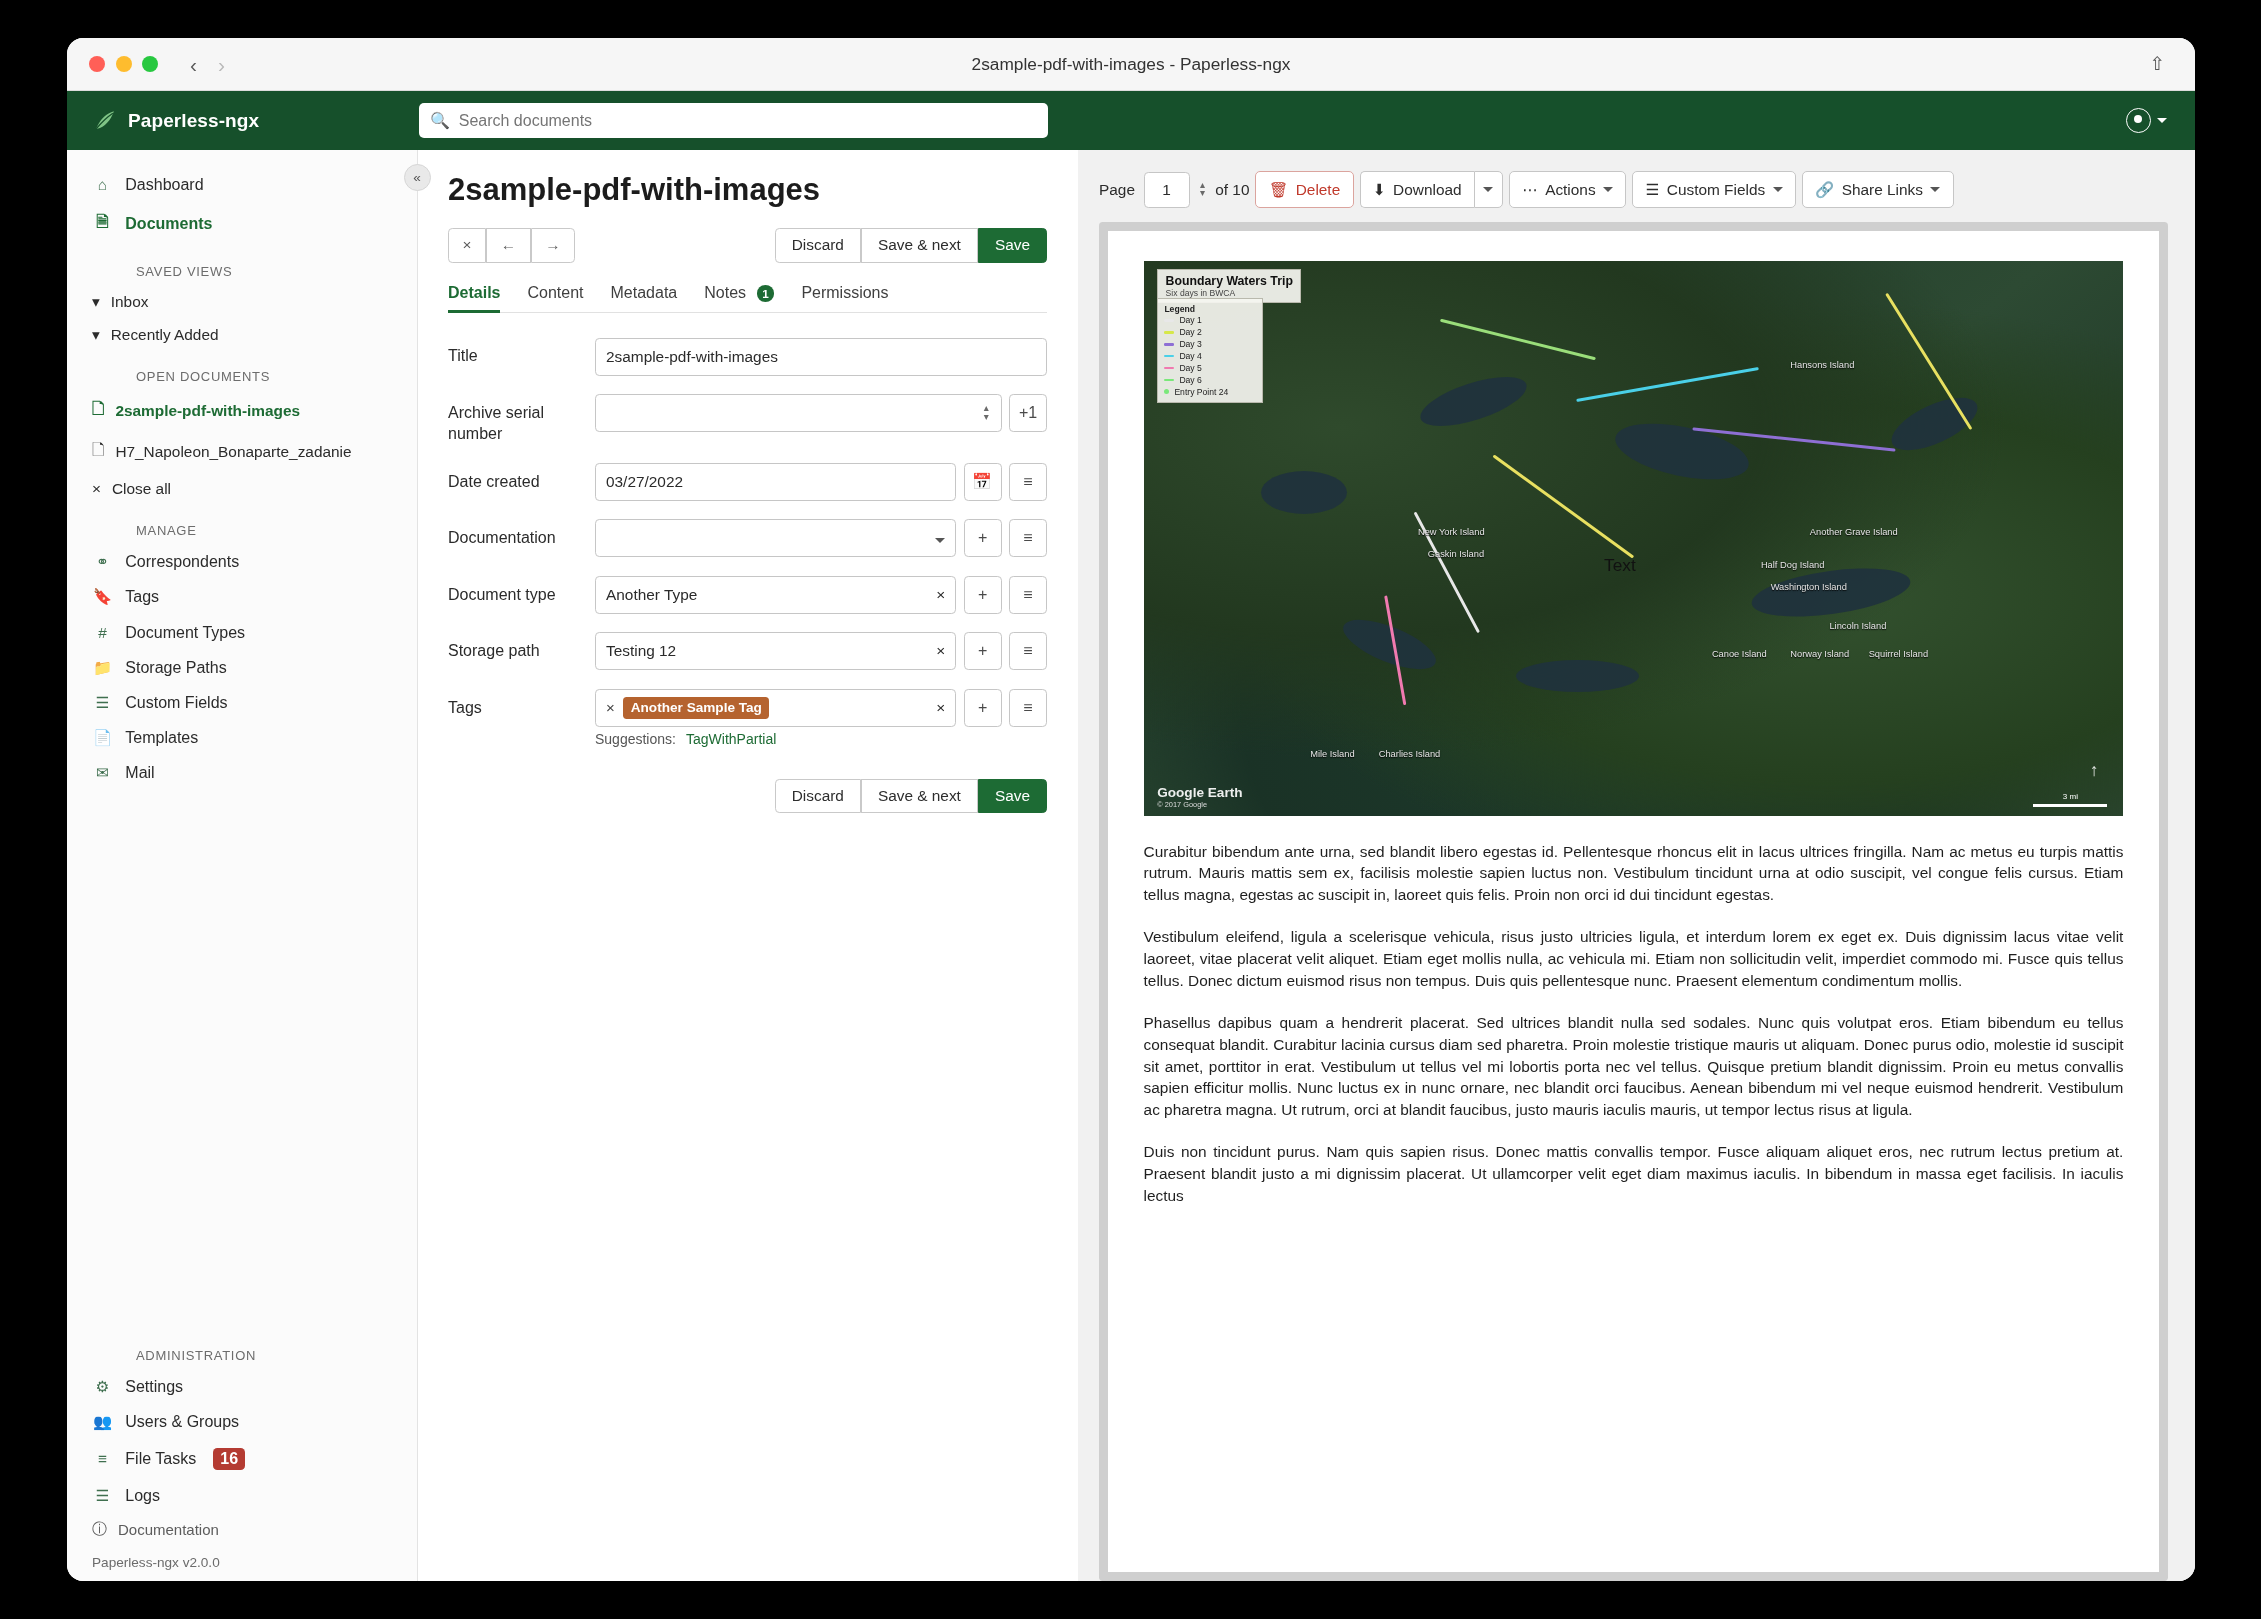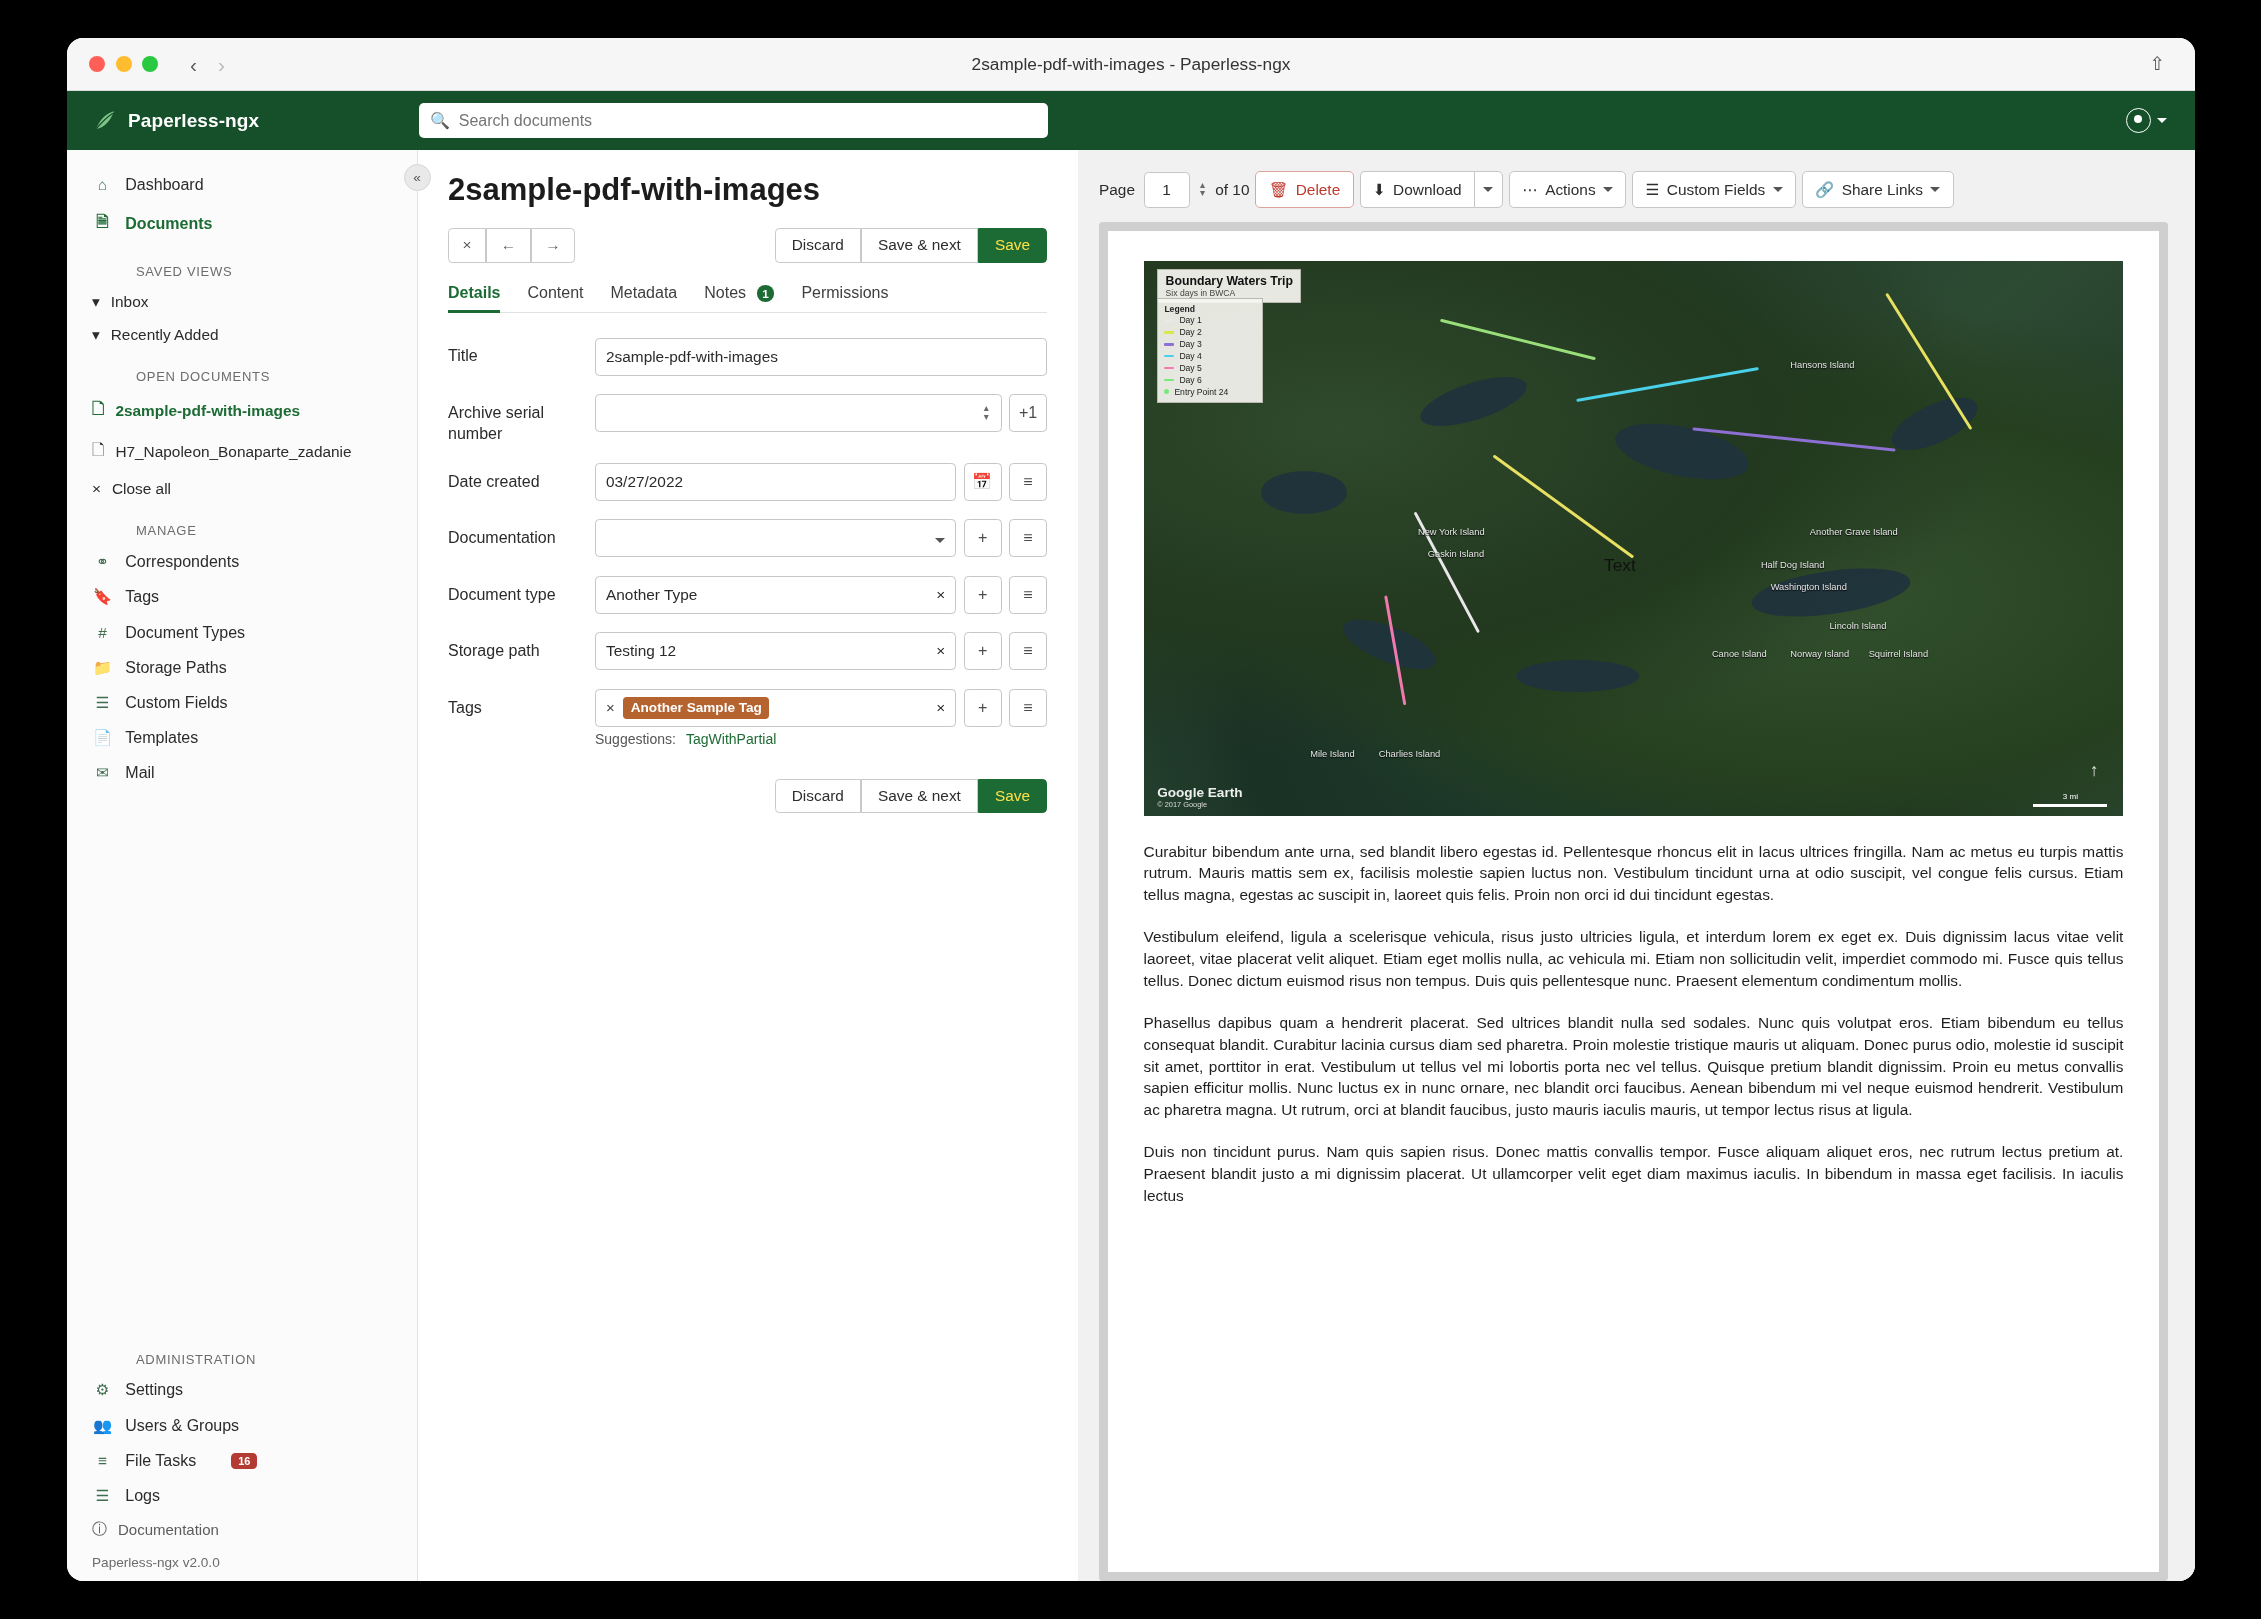--- a/index.html
+++ b/index.html
@@ -102,22 +102,22 @@
   .side-head {
     font-size: 13px; color: #6c6c6c; letter-spacing: 0.7px;
     padding: 18.5px 0 6.2px 25px; font-weight: 400; margin-left: 44px;
   }
   .side-sub {
     display: flex; align-items: center; gap: 11px;
     padding: 7.4px 0 7.4px 25px; font-size: 15.4px; color: #2b2b2b; cursor: pointer;
   }
   .side-sub.docactive { color: #1d6b34; font-weight: 700; }
   .badge-count {
-    background: #b43b32; color: #fff; font-size: 11px; font-weight: 700;
-    border-radius: 4.3px; padding: 1.9px 6.8px; margin-left: 23px;
+    background: #b43b32; color: #fff; font-size: 16px; font-weight: 700;
+    border-radius: 4.3px; padding: 1.9px 6.8px; margin-left: 5px;
   }
   .sidebar-footer {
     position: absolute; bottom: 11px; left: 0; right: 0;
   }
   .doc-link { display: flex; align-items: center; gap: 11px; padding: 6.2px 0 6.2px 25px; font-size: 15px; color: #5c5c5c; }
   .version { font-size: 13.6px; color: #6b6b6b; padding: 10px 0 0 25px; }
   .collapse-btn {
     position: absolute; right: -13.6px; top: 13.6px;
     width: 27px; height: 27px; border-radius: 50%;
     background: #e9e9e9; color: #555; font-size: 13.6px;
@@ -136,21 +136,21 @@
 
   .btnrow { display: flex; align-items: center; justify-content: space-between; margin-bottom: 21px; }
   .btn-group { display: flex; }
   .btn {
     border: 0.6px solid #c9c9c9; background: #fff; color: #2d2d2d;
     font-size: 15.4px; padding: 7.4px 16px; cursor: pointer;
     font-family: "Liberation Sans", sans-serif;
   }
   .btn:first-child { border-radius: 4.3px 0 0 4.3px; }
   .btn:last-child { border-radius: 0 4.3px 4.3px 0; }
-  .btn.green { background: #1d6b34; color: #fde047; border-color: #1d6b34; }
+  .btn.green { background: #1d6b34; color: #ffffff; border-color: #1d6b34; }
   .btn.icononly { padding: 7.4px 13.6px; color: #5d5d5d; }
 
   .tabs { display: flex; gap: 27px; border-bottom: 1.2px solid #e1e1e1; margin-bottom: 25px; }
   .tab { font-size: 16px; color: #3f3f3f; padding-bottom: 10px; cursor: pointer; position: relative; }
   .tab.active { color: #1d6b34; font-weight: 700; }
   .tab.active::after {
     content: ""; position: absolute; bottom: -1.2px; left: 0; right: 0; height: 2.5px; background: #1d6b34;
   }
   .tab .pill {
     background: #1d6b34; color: #fff; font-size: 11.7px; border-radius: 50%;

